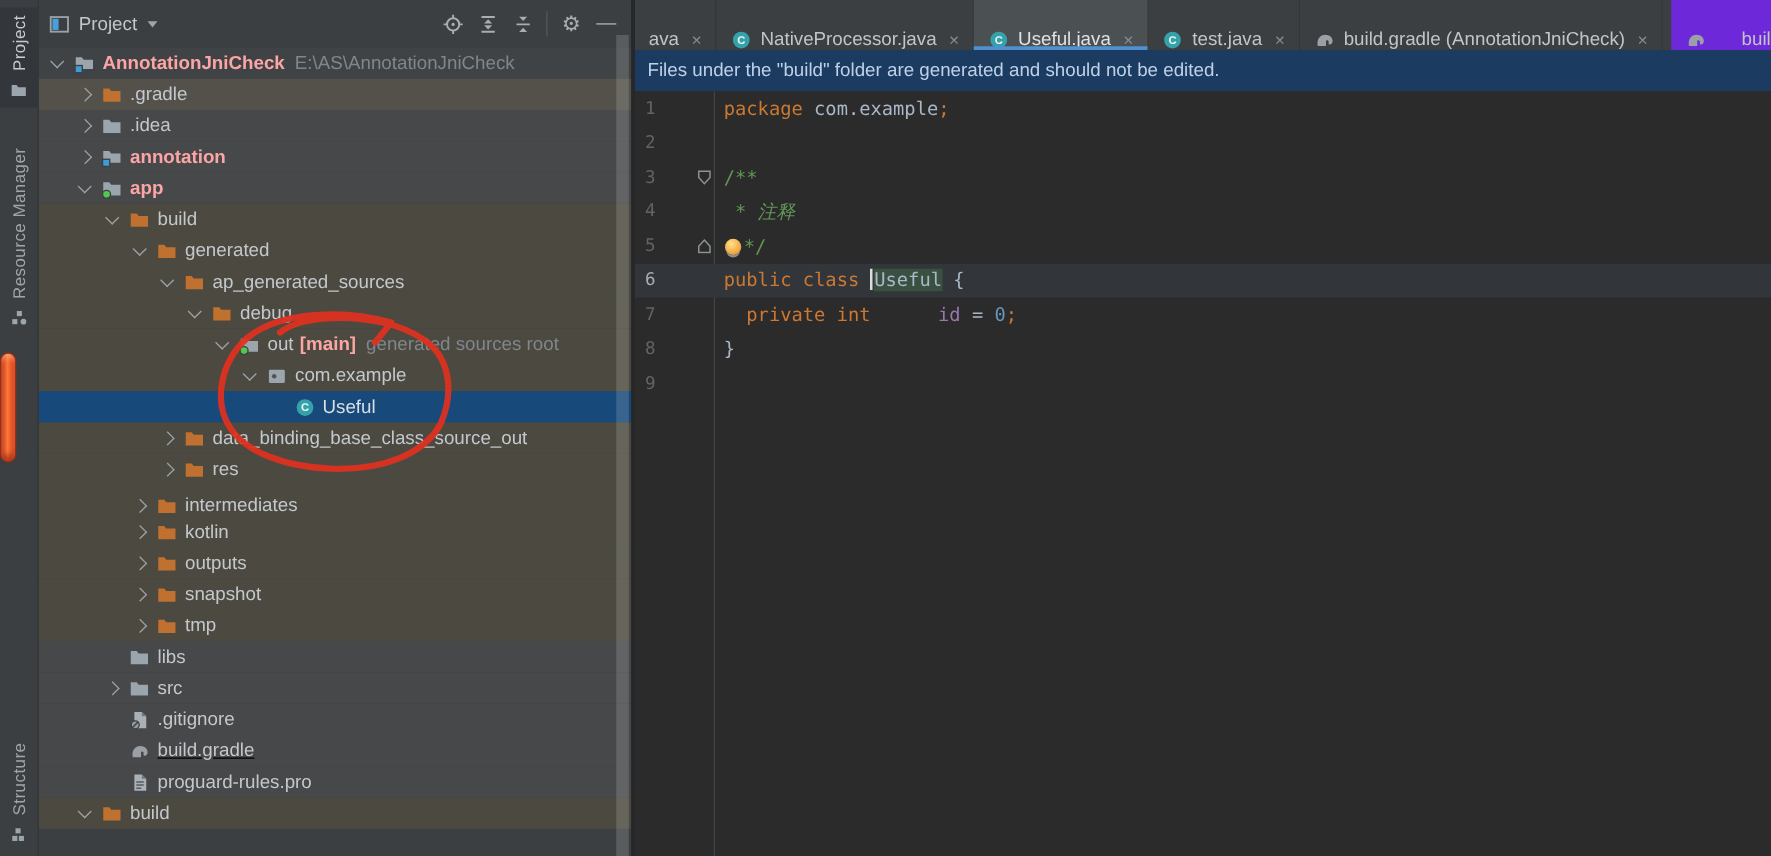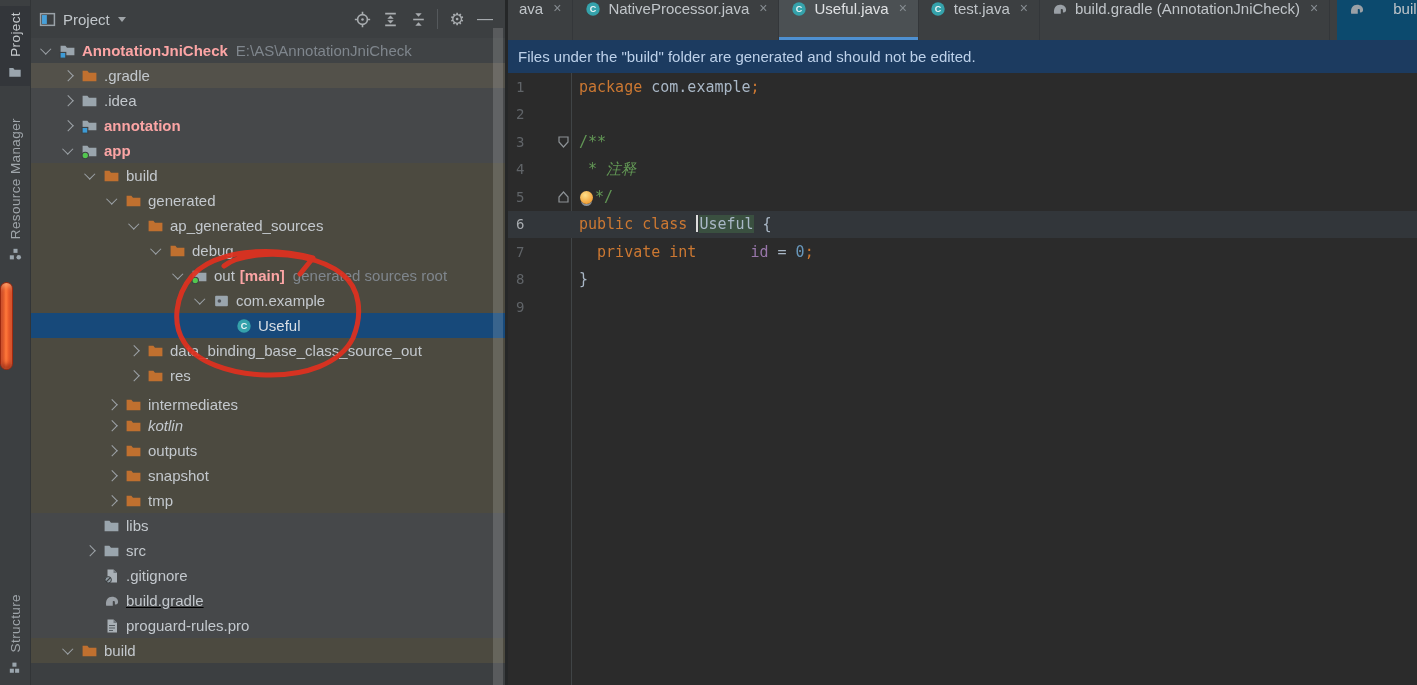--- a/index.html
+++ b/index.html
@@ -40,24 +40,24 @@
   .lbl{color:#c3c8cd;white-space:nowrap;}
   .lbl.bold{font-weight:bold;color:#fca5a5;}
   .bg-selected .lbl{color:#d9dfe4;}
   .hint{color:#7f868d;margin-left:8px;white-space:nowrap;}
   .pscroll{position:absolute;right:2px;top:28px;bottom:0;width:10px;background:rgba(255,255,255,0.15);z-index:4;}
   .splitter{position:absolute;left:505px;top:0;width:3px;height:685px;background:#252728;z-index:6;cursor:col-resize;}
 
   
   .editor{position:absolute;left:508px;top:0;right:0;bottom:0;background:#2b2b2b;}
   .tabs{height:40px;background:#3c3f41;display:flex;align-items:stretch;overflow:hidden;}
-  .tab{display:flex;align-items:flex-start;padding:0 11px;gap:7px;border-right:1px solid #34373a;position:relative;color:#c0c5c9;font-size:15px;white-space:nowrap;cursor:pointer;}
+  .tab{display:flex;align-items:flex-end;padding:0 11px;gap:7px;border-right:1px solid #34373a;position:relative;color:#c0c5c9;font-size:15px;white-space:nowrap;cursor:pointer;}
   .tab.active{background:#4b5053;color:#e0e2e4;}
   .tab.active::after{content:"";position:absolute;left:0;right:0;bottom:0;height:3px;background:#4e90d1;}
-  .tab.dark{background:#0c4a6e;margin-left:7px;flex:1;min-width:0;border-right:none;gap:28px;}
+  .tab.dark{background:#6d28d9;margin-left:7px;flex:1;min-width:0;border-right:none;gap:28px;}
   .tab .x{color:#878d92;font-size:14px;margin-left:3px;}
   .tabicon{width:17px;height:17px;display:flex;align-items:center;justify-content:center;flex:none;}
   .banner{height:33px;background:#1c3b60;display:flex;align-items:center;padding-left:10px;}
   .banner span{font-size:15px;color:#bdd1ea;}
   .code-area{position:absolute;left:0;right:0;top:73px;bottom:0;background:#2b2b2b;font-family:"DejaVu Sans Mono",monospace;font-size:15px;overflow:hidden;cursor:text;}
   .gutter-sep{position:absolute;left:63px;top:0;bottom:0;width:1px;background:#404446;}
   .code-line{display:flex;height:27.5px;align-items:center;position:relative;}
   .code-line.current{background:#32363a;}
   .ln{flex:none;width:47px;box-sizing:border-box;padding-left:8px;font-size:14px;color:#606468;}
   .current .ln{color:#a8acb0;}
@@ -321,21 +321,21 @@
           <span class="chev collapsed">
             <i></i>
           </span>
           <span class="ticon">
             <svg width="17" height="17" viewBox="0 0 16 16">
               <path d="M1.5 13.5v-10h4.5l1.5 2h7v8z" fill="#c0702f"></path>
             </svg>
           </span>
           <span class="lbl">intermediates</span>
         </div>
-        <div class="tree-row bg-olive" style="padding-left: 74px; font-style: italic;">
+        <div class="tree-row bg-olive" style="padding-left: 74px;">
           <span class="chev collapsed">
             <i></i>
           </span>
           <span class="ticon">
             <svg width="17" height="17" viewBox="0 0 16 16">
               <path d="M1.5 13.5v-10h4.5l1.5 2h7v8z" fill="#c0702f"></path>
             </svg>
           </span>
           <span class="lbl">kotlin</span>
         </div>

